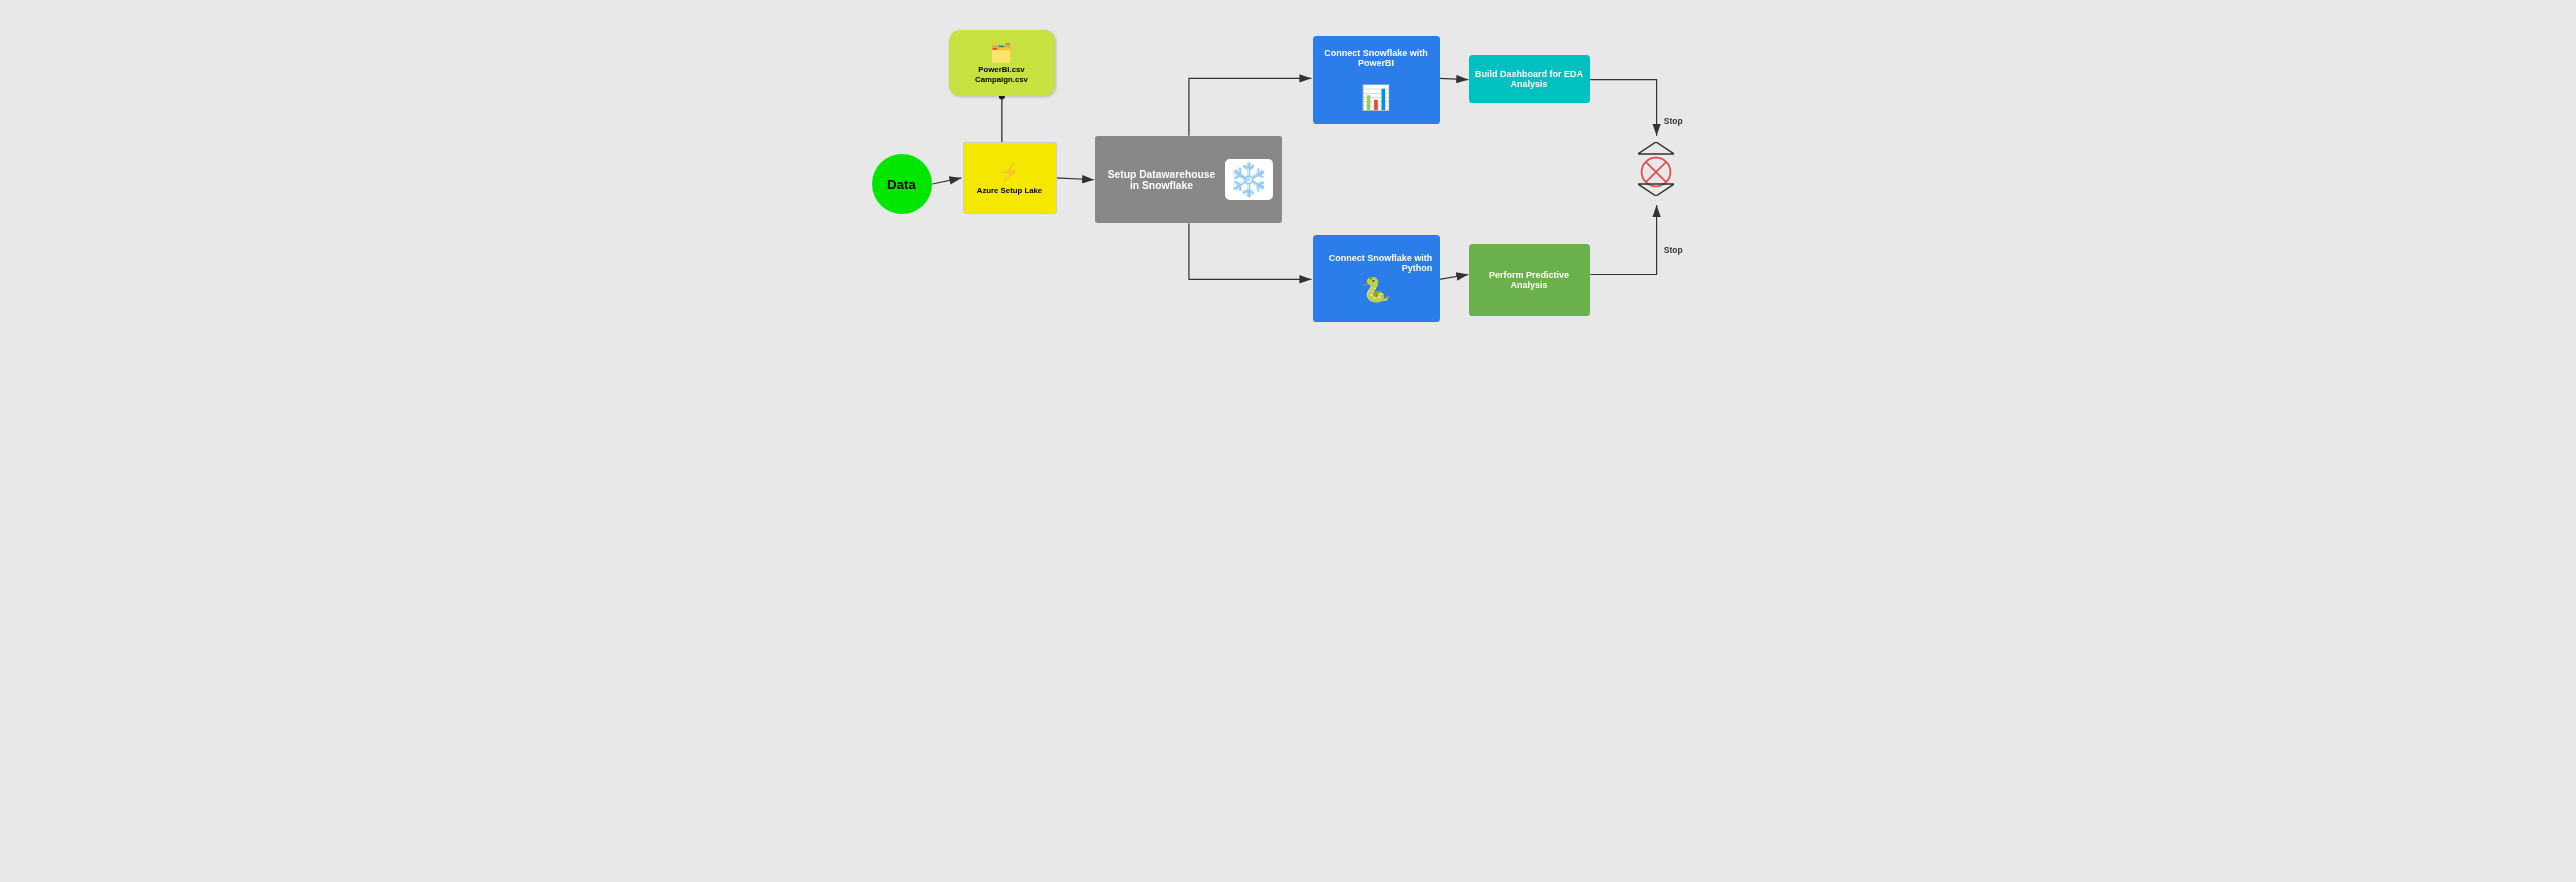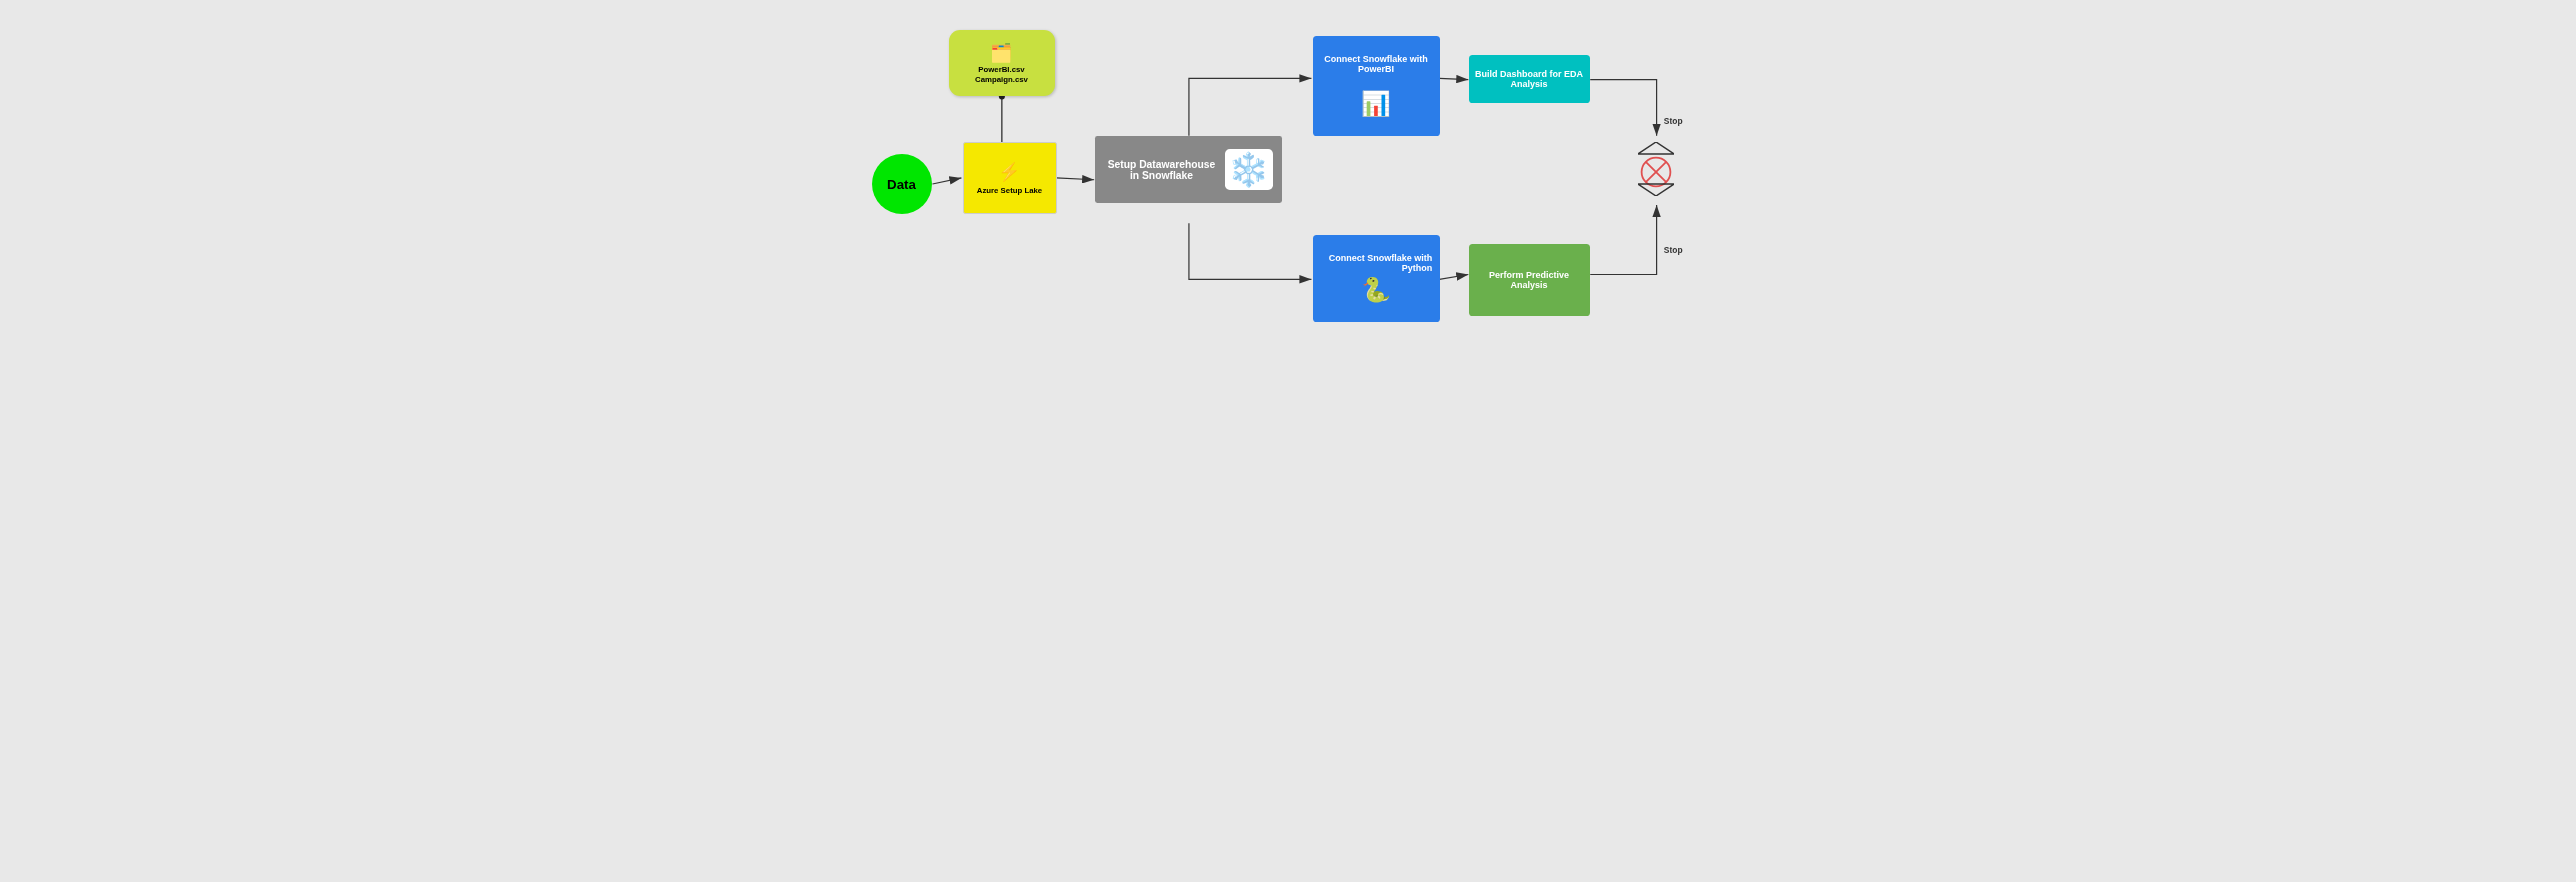--- a/index.html
+++ b/index.html
@@ -69,35 +69,35 @@
       font-size: 7.2px;
       font-weight: bold;
       flex-direction: column;
       gap: 1.2px;
       padding: 6px 8.4px;
       filter: drop-shadow(1.2px 1.2px 1.8px rgba(0,0,0,0.2));
     }
     
     .node-snowflake {
       width: 187px;
-      height: 67px;
+      height: 87px;
       background: #888888;
       color: #fff;
       font-size: 11px;
       top: 124px;
       left: 235px;
       border-radius: 2.4px;
       gap: 4.8px;
       padding: 8.4px;
       flex-direction: row;
     }
     
     .node-powerbi {
       width: 127px;
-      height: 100px;
+      height: 88px;
       background: #2b7de9;
       color: #fff;
       font-size: 9.7px;
       top: 24px;
       left: 453px;
       border-radius: 3.6px;
       flex-direction: column;
       padding: 7.2px;
       gap: 16px;
       text-align: center;

